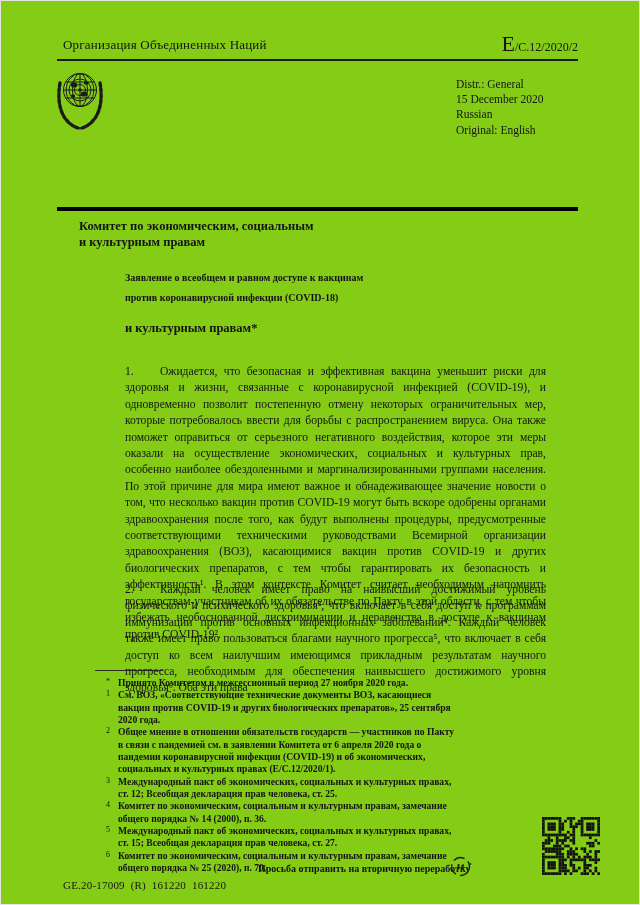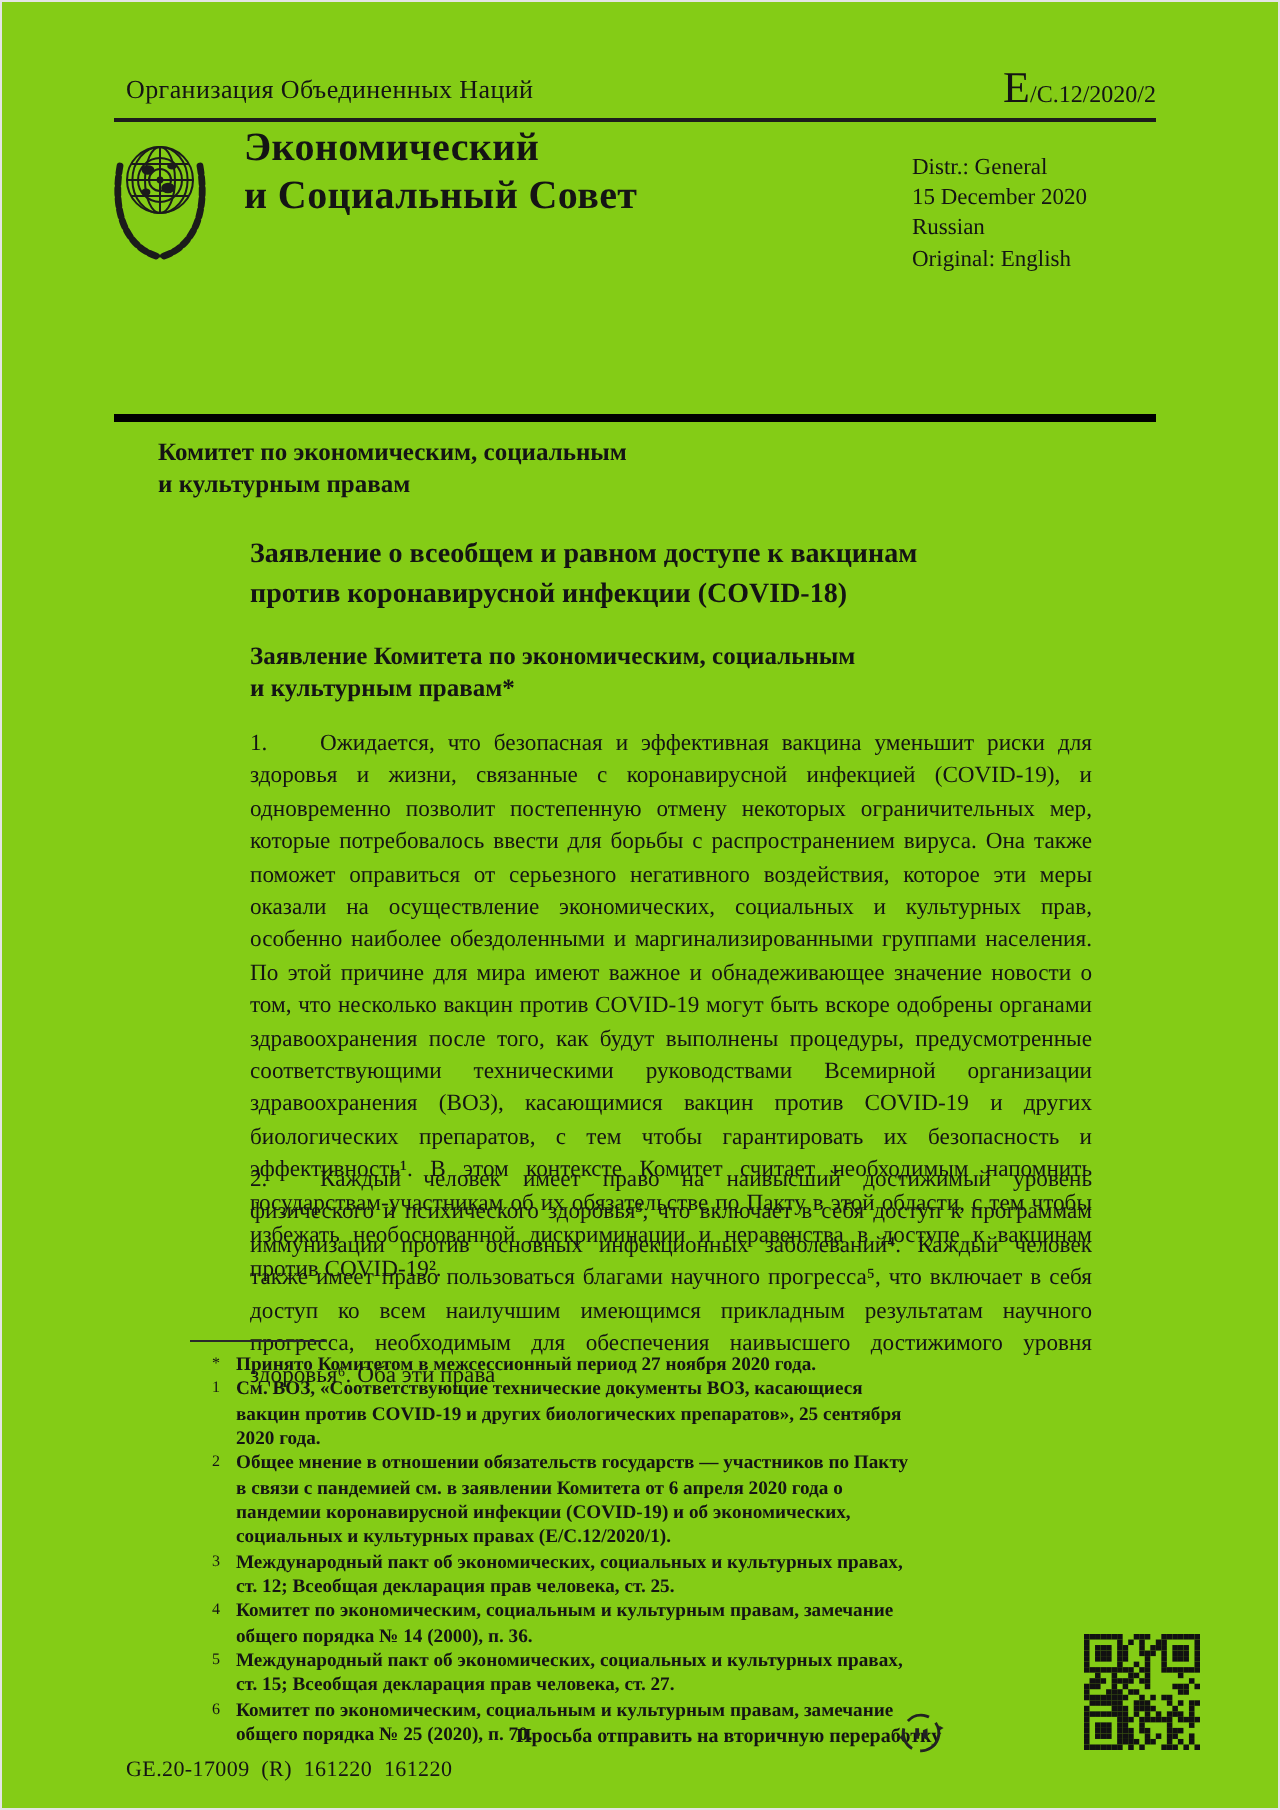--- a/index.html
+++ b/index.html
@@ -15,21 +15,21 @@
   .doc-symbol .big{font-size:22px;line-height:22px;}
   .doc-symbol .rest{font-size:12px;}
   .header-rule{left:57px;top:59px;width:521px;height:2px;background:#1c1c1c;}
   .emblem{left:55px;top:66px;width:50px;height:66px;}
   .council-title{left:122px;top:62px;font-size:20px;font-weight:bold;line-height:24px;letter-spacing:.2px;}
   .distr{left:432px;top:77px;font-size:11.5px;line-height:15.2px;margin-left:24px;}
   
   .black-bar{left:57px;top:207px;width:521px;height:3.5px;background:#000;}
   .committee{left:79px;top:219px;font-size:12.5px;font-weight:bold;line-height:15.5px;}
   
-  .doc-title{left:125px;top:268px;font-size:14px;font-weight:bold;line-height:19.5px;}
+  .doc-title{left:125px;top:268px;font-size:10px;font-weight:bold;line-height:19.5px;}
   .doc-subtitle{left:125px;top:321px;font-size:12.5px;font-weight:bold;line-height:15.5px;}
   
   .para{width:421px;font-size:11.6px;line-height:16.4px;text-align:justify;}
   .para .pnum{display:inline-block;width:35px;}
   .para-1{left:125px;top:364px;}
   .para-2{left:125px;top:582px;}
   
   .fn-rule{left:95px;top:670px;width:68px;height:1.2px;background:#2a2a2a;}
   .footnotes{left:88px;top:677px;width:376px;font-size:9.6px;line-height:12.35px;}
   .footnote{display:flex;}
@@ -71,44 +71,39 @@
       <ellipse cx="31" cy="17" rx="2.4" ry="1.8"></ellipse>
       <ellipse cx="18" cy="30" rx="2.2" ry="1.8"></ellipse>
     </g>
     <g stroke="#1b1b1b" fill="none" stroke-linecap="round">
       <path d="M23,62 C8,57 1,40 5,17" stroke-width="3.4" stroke-dasharray="3.4 2.1"></path>
       <path d="M27,62 C42,57 49,40 45,17" stroke-width="3.4" stroke-dasharray="3.4 2.1"></path>
       <path d="M22,62 l6,0" stroke-width="1.6"></path>
     </g>
   </svg>
 
-  <div class="abs council-title">
-    <div>Экономический</div>
-    <div>и Социальный Совет</div>
-  </div>
 
   <div class="abs distr">
     <div>Distr.: General</div>
     <div>15 December 2020</div>
     <div>Russian</div>
     <div>Original: English</div>
   </div>
 
   <div class="abs black-bar"></div>
   <div class="abs committee">
     <div>Комитет по экономическим, социальным</div>
     <div>и культурным правам</div>
   </div>
 
   <div class="abs doc-title">
     <div>Заявление о всеобщем и равном доступе к вакцинам</div>
     <div>против коронавирусной инфекции (COVID-18)</div>
   </div>
   <div class="abs doc-subtitle">
-    <div>Заявление Комитета по экономическим, социальным</div>
     <div>и культурным правам*</div>
   </div>
 
   <div class="abs para para-1">
     <span class="pnum">1.</span><span>Ожидается, что безопасная и эффективная вакцина уменьшит риски для здоровья и жизни, связанные с коронавирусной инфекцией (COVID-19), и одновременно позволит постепенную отмену некоторых ограничительных мер, которые потребовалось ввести для борьбы с распространением вируса. Она также поможет оправиться от серьезного негативного воздействия, которое эти меры оказали на осуществление экономических, социальных и культурных прав, особенно наиболее обездоленными и маргинализированными группами населения. По этой причине для мира имеют важное и обнадеживающее значение новости о том, что несколько вакцин против COVID-19 могут быть вскоре одобрены органами здравоохранения после того, как будут выполнены процедуры, предусмотренные соответствующими техническими руководствами Всемирной организации здравоохранения (ВОЗ), касающимися вакцин против COVID-19 и других биологических препаратов, с тем чтобы гарантировать их безопасность и эффективность¹. В этом контексте Комитет считает необходимым напомнить государствам-участникам об их обязательстве по Пакту в этой области, с тем чтобы избежать необоснованной дискриминации и неравенства в доступе к вакцинам против COVID-19².</span>
   </div>
   <div class="abs para para-2">
     <span class="pnum">2.</span><span>Каждый человек имеет право на наивысший достижимый уровень физического и психического здоровья³, что включает в себя доступ к программам иммунизации против основных инфекционных заболеваний⁴. Каждый человек также имеет право пользоваться благами научного прогресса⁵, что включает в себя доступ ко всем наилучшим имеющимся прикладным результатам научного прогресса, необходимым для обеспечения наивысшего достижимого уровня здоровья⁶. Оба эти права</span>
   </div>
 

